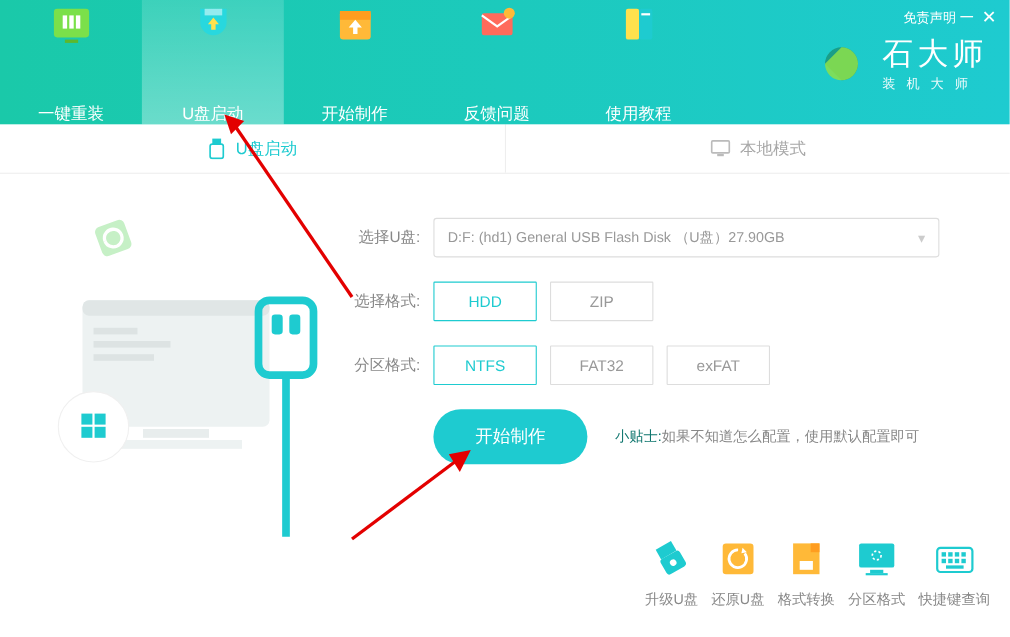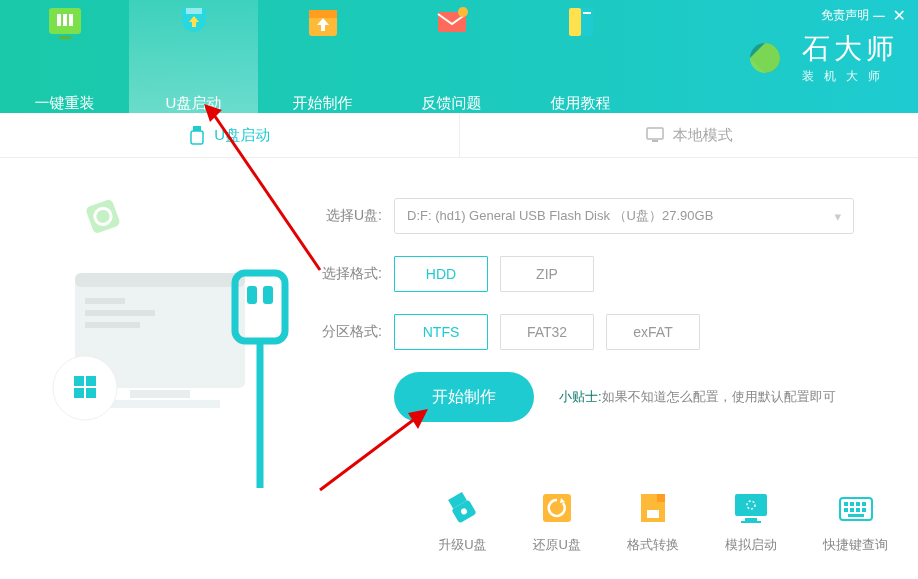--- a/index.html
+++ b/index.html
@@ -26,21 +26,21 @@
 .form-row{display:flex;align-items:center;margin-bottom:22px;gap:12px}
 .form-label{width:72px;text-align:right;color:#888;font-size:14px}
 .select-box{flex:1;height:36px;border:1px solid #ddd;border-radius:3px;display:flex;align-items:center;padding:0 12px;color:#999;font-size:13px;cursor:pointer;position:relative;max-width:460px}
 .select-arrow{position:absolute;right:12px;color:#ccc}
 .opt-btn{min-width:94px;height:36px;border:1px solid #ddd;border-radius:1px;display:flex;align-items:center;justify-content:center;color:#999;font-size:14px;cursor:pointer;background:#fff}
 .opt-btn.active{border-color:#1ecbd0;color:#1ecbd0}
 .start-row{display:flex;align-items:center;gap:25px;margin-top:10px;padding-left:84px}
 .start-btn{width:140px;height:50px;background:#1ecbd0;color:#fff;border-radius:25px;display:flex;align-items:center;justify-content:center;font-size:16px;cursor:pointer;border:none}
 .tip{font-size:13px;color:#888}
 .tip .orange{color:#0f766e}
-.bottom-actions{position:absolute;bottom:25px;right:30px;display:flex;gap:46px}
+.bottom-actions{position:absolute;bottom:25px;right:18px;display:flex;gap:12px}
 .action{display:flex;flex-direction:column;align-items:center;gap:10px;cursor:pointer}
 .action-icon{width:40px;height:36px;display:flex;align-items:center;justify-content:center}
 .action-label{font-size:13px;color:#888}
 .arrow{position:absolute;pointer-events:none}
 .arrow1{left:200px;top:100px}
 .arrow2{left:310px;top:395px}
 svg{display:block}
 </style>
 </head>
 <body>
@@ -227,21 +227,21 @@
   </div>
   <div class="action">
     <div class="action-icon">
       <svg width="40" height="36">
           <rect x="4" y="4" width="32" height="22" rx="2" fill="#1ecbd0"></rect>
           <circle cx="20" cy="15" r="4" fill="none" stroke="#fff" stroke-width="1.5" stroke-dasharray="2 2"></circle>
           <rect x="14" y="28" width="12" height="3" fill="#1ecbd0"></rect>
           <rect x="10" y="31" width="20" height="2" fill="#1ecbd0"></rect>
         </svg>
     </div>
-    <span class="action-label">模拟启动</span>
+    <span class="action-label">分区格式</span>
   </div>
   <div class="action">
     <div class="action-icon">
       <svg width="40" height="36">
           <rect x="4" y="8" width="32" height="22" rx="3" fill="none" stroke="#1ecbd0" stroke-width="2"></rect>
           <rect x="8" y="12" width="4" height="4" fill="#1ecbd0"></rect>
           <rect x="14" y="12" width="4" height="4" fill="#1ecbd0"></rect>
           <rect x="20" y="12" width="4" height="4" fill="#1ecbd0"></rect>
           <rect x="26" y="12" width="4" height="4" fill="#1ecbd0"></rect>
           <rect x="8" y="18" width="4" height="4" fill="#1ecbd0"></rect>

